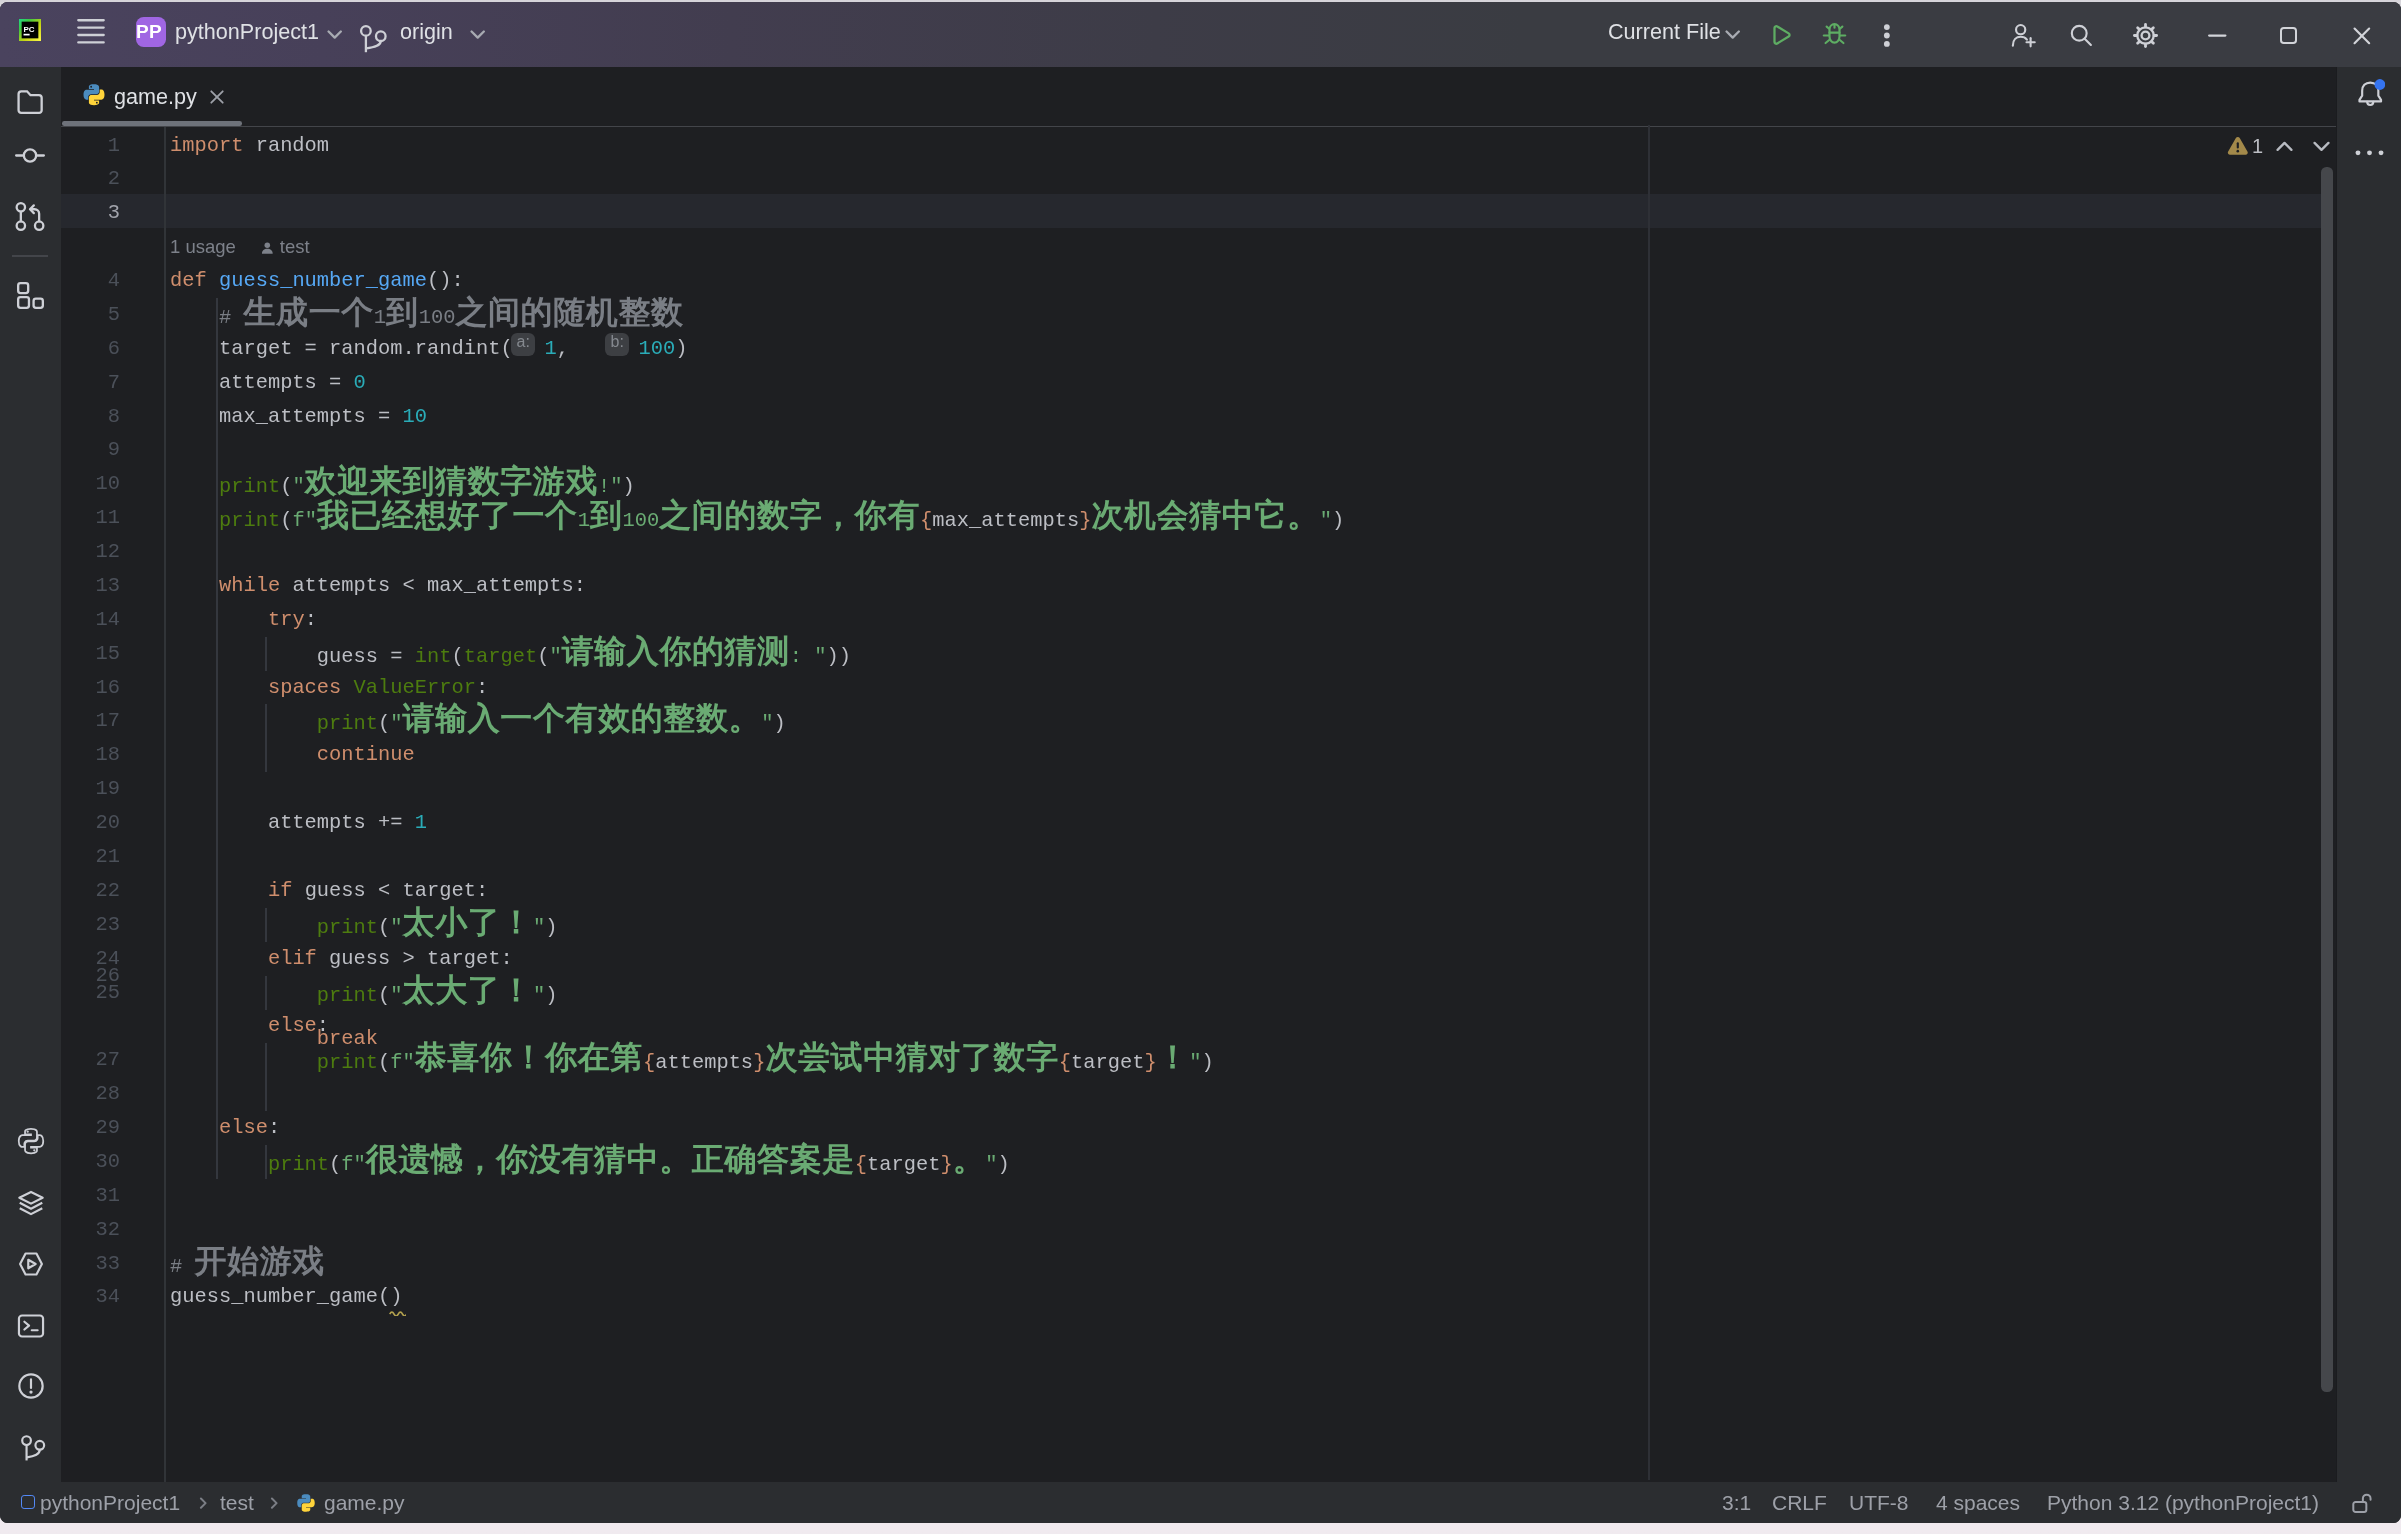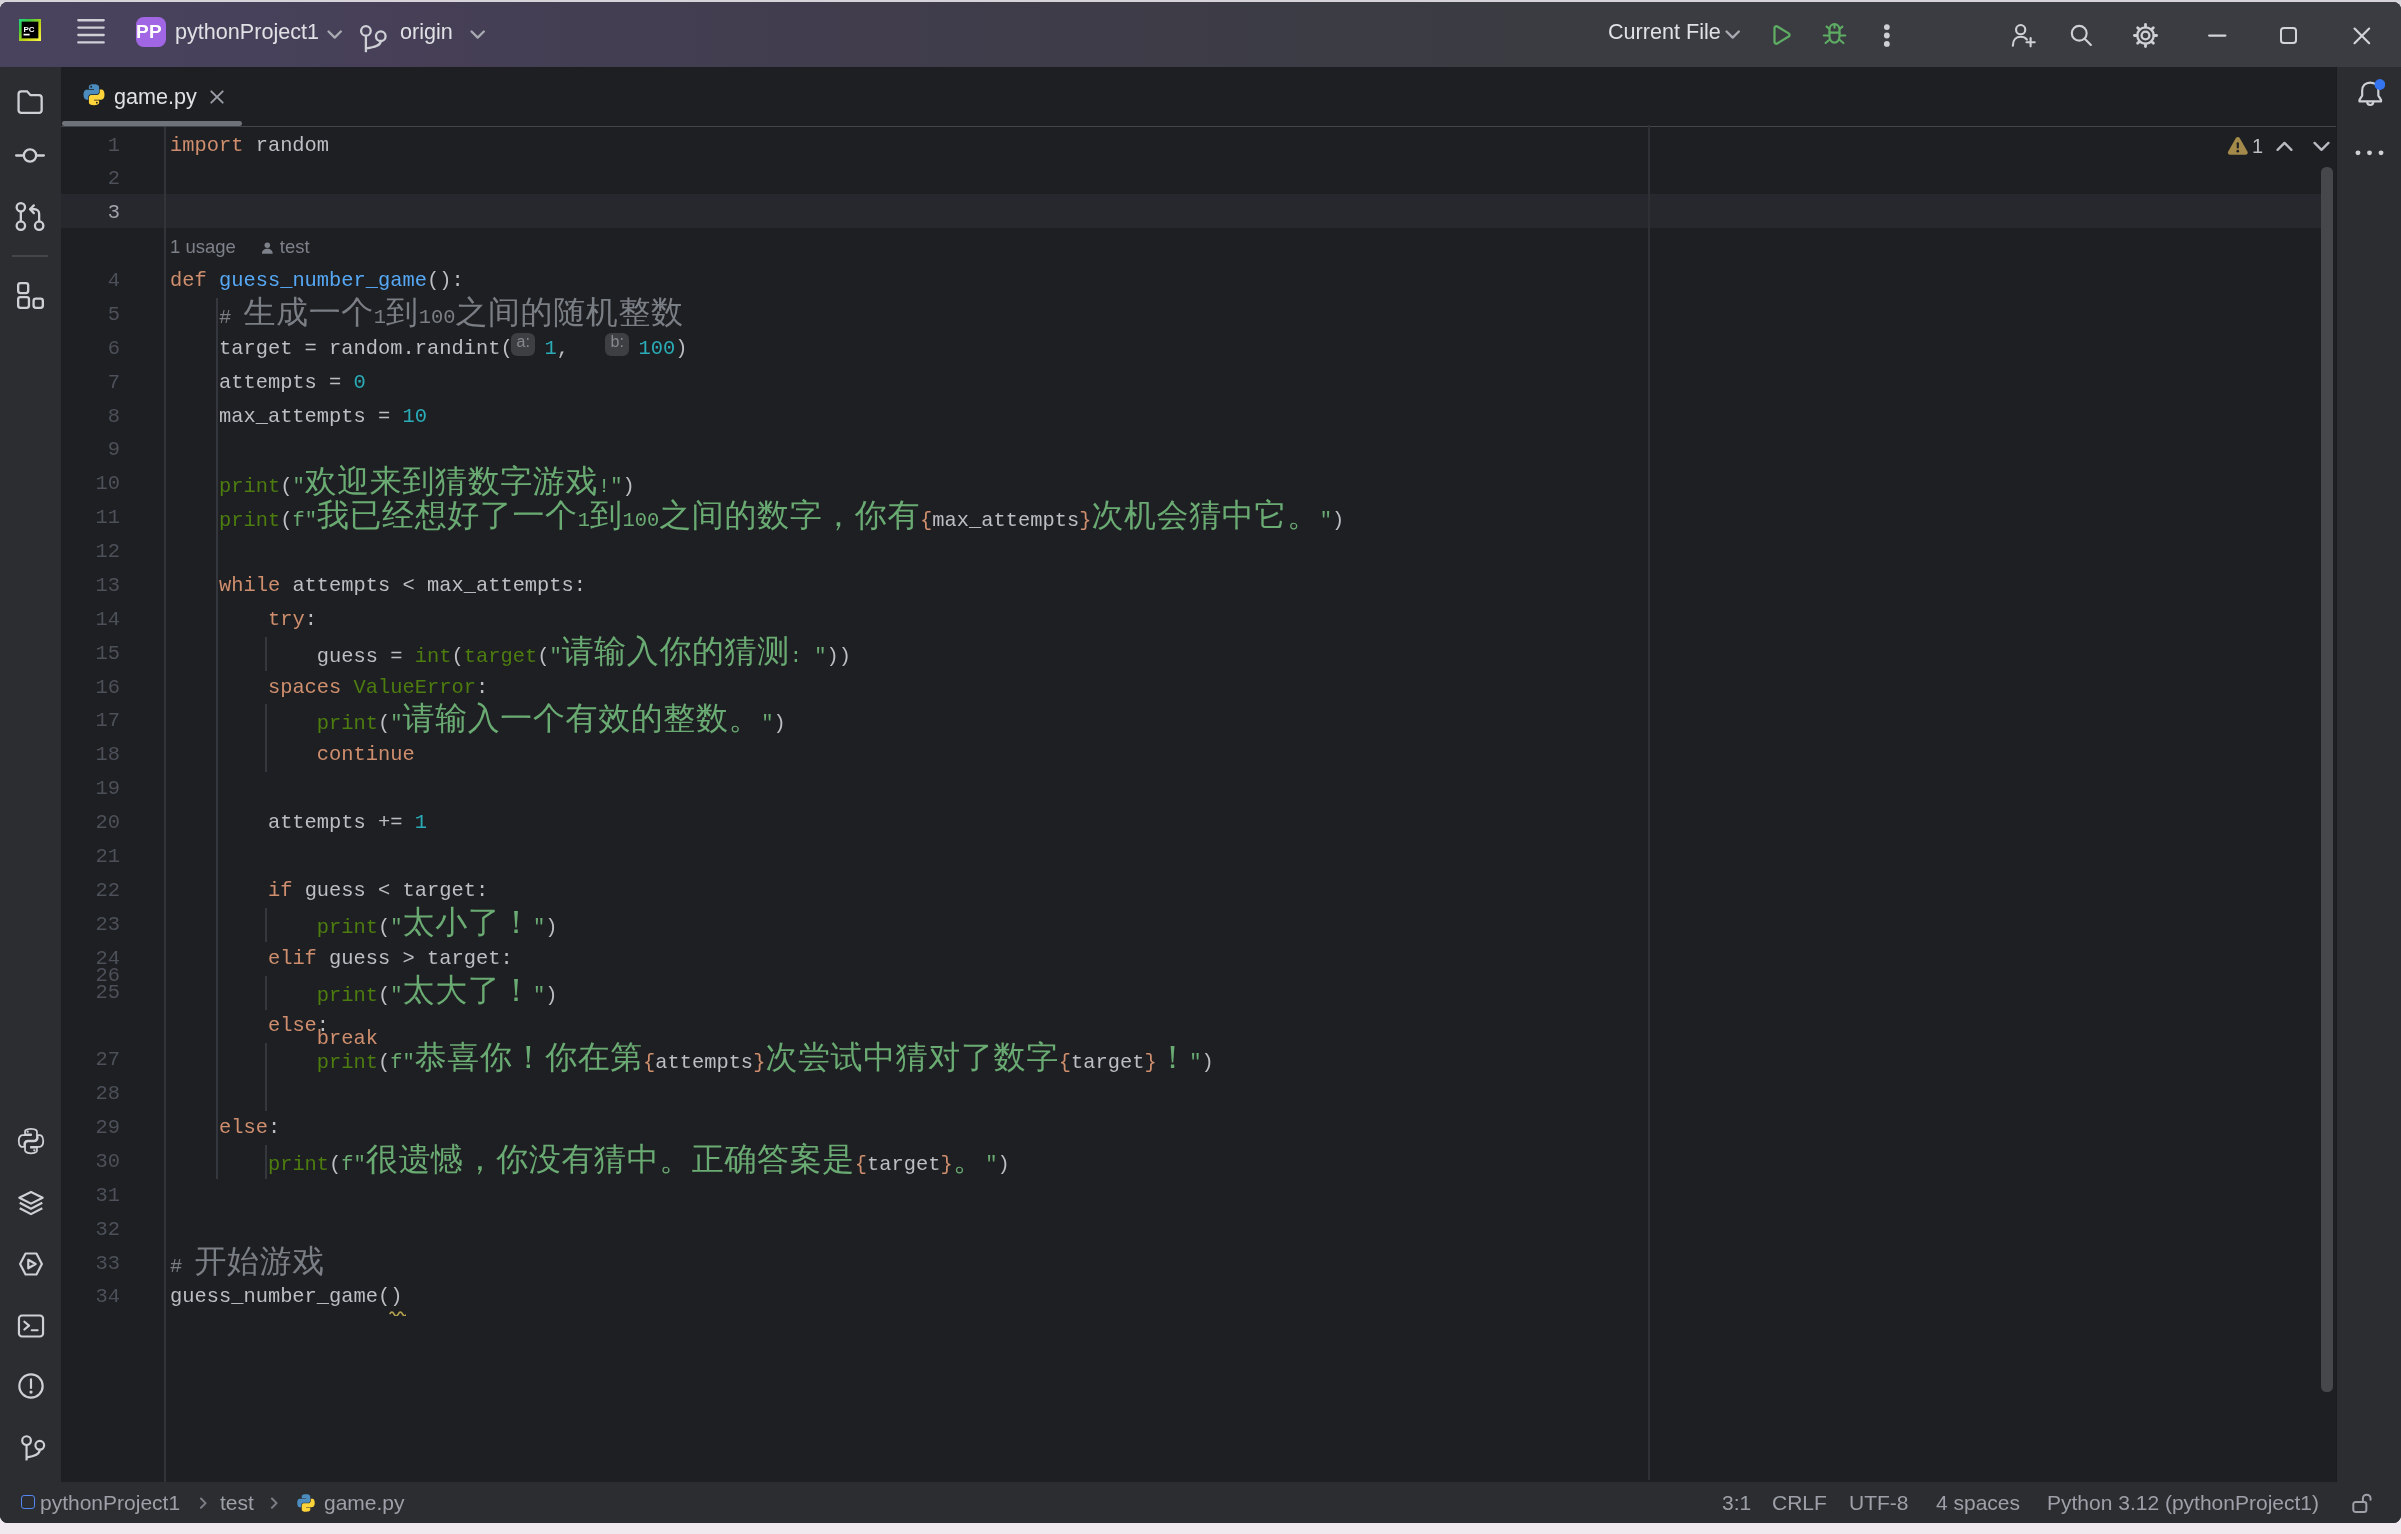--- a/index.html
+++ b/index.html
@@ -11,21 +11,21 @@
 .tabbar{position:absolute;left:61px;top:65px;width:2275px;height:60px;background:#1e1f22;border-bottom:1.5px solid #43454a}
 .editor{position:absolute;left:61px;top:127px;width:2275px;height:1353px;background:#1e1f22}
 .status{position:absolute;left:0;top:1480px;width:2401px;height:41px;background:#2b2d30;font-size:21px;color:#9da0a8}
 .caret-line{position:absolute;left:61px;top:192px;width:2273px;height:34px;background:#26282e}
 .wrapguide{position:absolute;left:1648px;top:125px;width:1.5px;height:1355px;background:#2e3036}
 .row{position:absolute;left:170px;white-space:pre;font:20.4px/34px "Liberation Mono",monospace;color:#bcbec4}
 .ln{position:absolute;left:61px;width:59px;text-align:right;font:20.4px/34px "Liberation Mono",monospace;color:#4b5059}
 .inlay{position:absolute;white-space:pre;font:18.5px/34px "Liberation Sans",sans-serif;color:#7d818a}
 .ig{position:absolute;width:1.5px;background:#34373e}
 .k{color:#cf8e6d}.b{color:#4d7c0f}.s{color:#6aab73}.n{color:#2aacb8}.c{color:#7a7e85}.f{color:#56a8f5}.r{color:#cf8e6d}
-.cjk{font-size:32px;letter-spacing:0.6px;font-weight:400;line-height:34px}
+.cjk{font-size:32px;letter-spacing:0.6px;font-weight:700;line-height:34px}
 .chip{display:inline-block;height:23px;line-height:23px;padding:0 5.4px;background:#3d3f43;border-radius:6.2px;font:16px "Liberation Sans",sans-serif;color:#85898f;vertical-align:middle;position:relative;top:-3.8px}
 .ui{position:absolute;color:#dfe1e5;font-size:21.6px;line-height:59px;height:59px;top:2.3px}
 </style></head><body>
 <div class="win"></div>
 <div class="tbar abs" style="top:1.5px;border-radius:7.7px 7.7px 0 0">
 
   <svg class="abs" style="left:19px;top:17.7px" width="22" height="22" viewBox="0 0 29 29">
     <defs>
         <linearGradient id="pcg" x1="0" y1="0" x2="1" y2="1">
       <stop offset="0" stop-color="#21d789"></stop>

